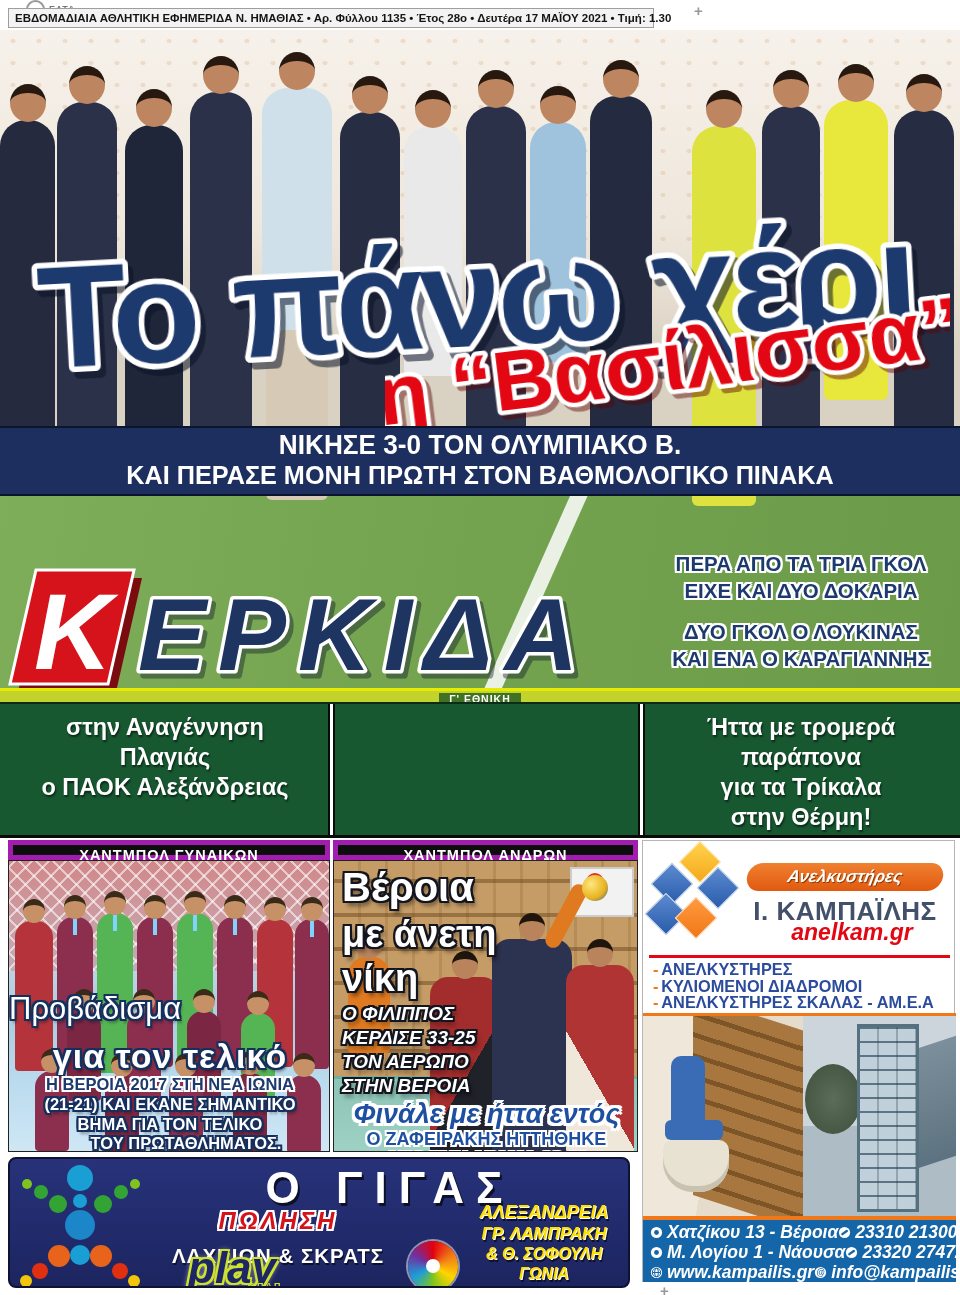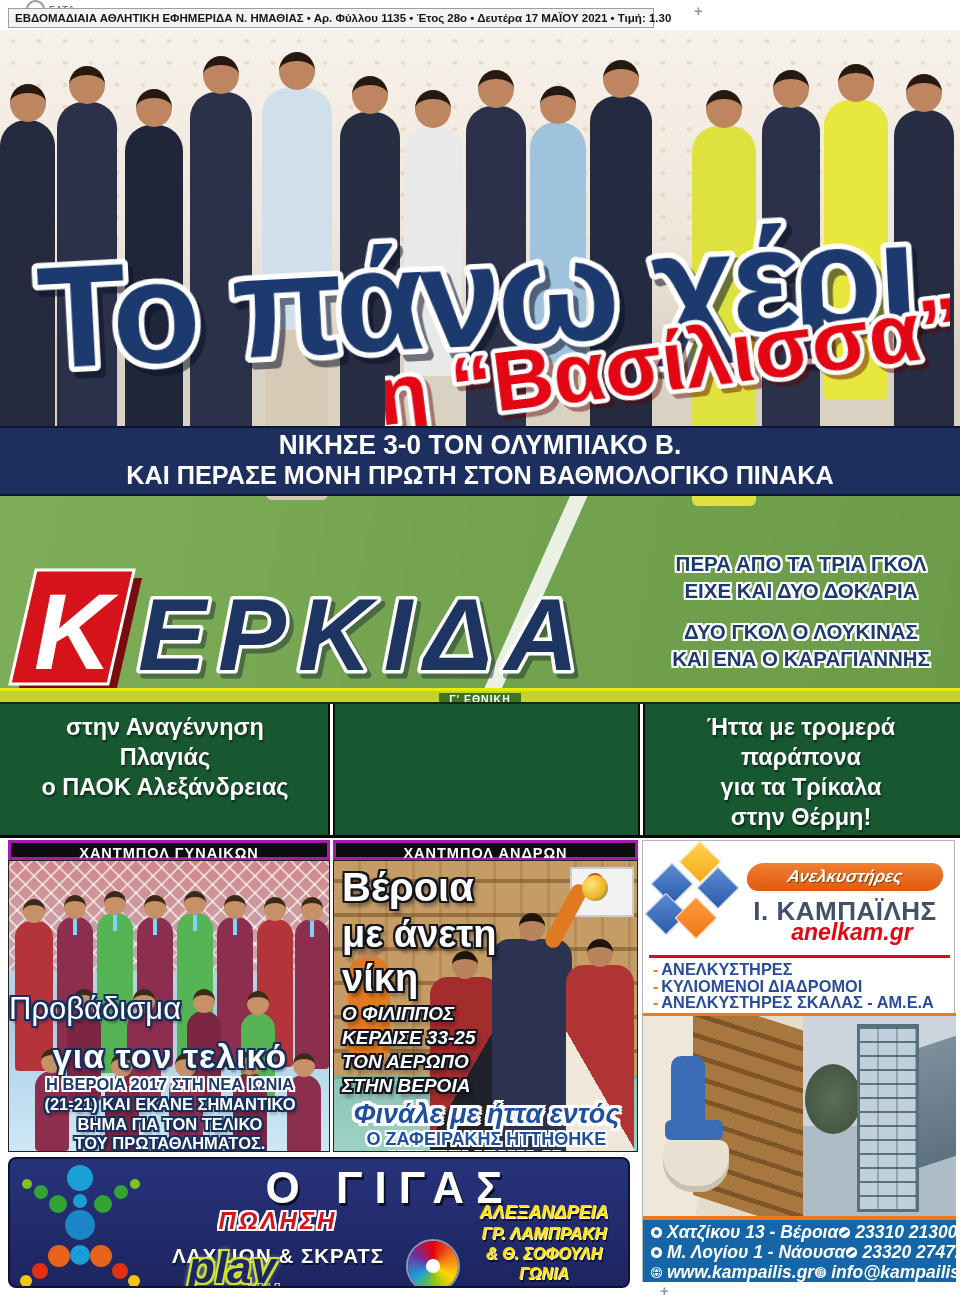--- a/index.html
+++ b/index.html
@@ -49,21 +49,21 @@
   .lime-label{left:0;top:689px;width:960px;text-align:center;}
   .lime-label span{display:inline-block;background:#3f7223;color:#fff;font-size:10.5px;font-weight:bold;
                    padding:0 10px;line-height:13px;letter-spacing:1px;}
   .green-panel{left:0;top:702px;width:960px;height:136px;background:#175831;border-top:2px solid #0c2c17;border-bottom:3px solid #0a0a0a;box-sizing:border-box;}
   .gp-col{position:absolute;top:8px;color:#fff;font-weight:bold;font-size:23.5px;line-height:30px;text-align:center;
           text-shadow:1px 2px 2px rgba(0,0,0,.55);}
   .gp-sep{position:absolute;top:0;width:3px;height:131px;background:#fff;box-shadow:-2px 0 0 #0a0a0a,2px 0 0 #0a0a0a;}
 
   
   .barhead{height:20px;background:#0d0d0d;color:#fff;font-size:14.5px;font-weight:bold;text-align:center;
-           line-height:20px;letter-spacing:1px;border:3px solid #a21caf;box-sizing:border-box;}
+           line-height:20px;letter-spacing:1px;border:5px solid #a21caf;box-sizing:border-box;}
 
   
   .women{left:8px;top:860px;width:322px;height:292px;overflow:hidden;border:1px solid #222;box-sizing:border-box;
          background:linear-gradient(#d9e2e8 0%,#cfdbe4 18%,#a9cde1 55%,#bcdcef 78%,#cfe7f5 100%);}
   .net{left:0;top:0;width:322px;height:110px;
        background:
         repeating-linear-gradient(45deg,rgba(255,255,255,.55) 0 2px,transparent 2px 12px),
         repeating-linear-gradient(-45deg,rgba(255,255,255,.55) 0 2px,transparent 2px 12px),
         linear-gradient(rgba(200,60,60,.55),rgba(200,60,60,.25));}
   .wfig{position:absolute;border-radius:16px 16px 4px 4px;}
@@ -316,21 +316,21 @@
       </div>
     <div class="wfig" style="left:278px;top:214px;width:34px;height:78px;background:#8c2f4e;">
         <div class="head"></div>
       </div>
 
     <div class="abs on2" style="left:0;top:130px;width:322px;text-align:left;color:#fff;font-weight:400;font-size:31px;">Προβάδισμα</div>
     <div class="abs on2" style="left:0;top:176px;width:322px;text-align:center;color:#fff;font-weight:800;font-size:34px;letter-spacing:1px;">για τον τελικό</div>
     <div class="abs ow2" style="left:0;top:214px;width:322px;text-align:center;color:#1d3a6e;font-weight:800;font-size:16.5px;">Η ΒΕΡΟΙΑ 2017 ΣΤΗ ΝΕΑ ΙΩΝΙΑ</div>
     <div class="abs on2" style="left:0;top:234px;width:322px;text-align:center;color:#fff;font-weight:800;font-size:16.5px;">(21-21) ΚΑΙ ΕΚΑΝΕ ΣΗΜΑΝΤΙΚΟ</div>
     <div class="abs on2" style="left:0;top:254px;width:322px;text-align:center;color:#fff;font-weight:800;font-size:16.5px;">ΒΗΜΑ ΓΙΑ ΤΟΝ ΤΕΛΙΚΟ</div>
-    <div class="abs on2" style="left:0;top:273px;width:322px;text-align:center;color:#fff;font-weight:800;font-size:16.5px;">ΤΟΥ ΠΡΩΤΑΘΛΗΜΑΤΟΣ.</div>
+    <div class="abs on2" style="left:0;top:273px;width:322px;text-align:center;color:#fff;font-weight:800;font-size:16.5px;padding-left:16px;">ΤΟΥ ΠΡΩΤΑΘΛΗΜΑΤΟΣ.</div>
   </div>
 
   <div class="abs men">
     <div class="abs men-floor"></div>
     <div class="abs" style="left:236px;top:6px;width:60px;height:46px;background:#f2f2f2;border:2px solid #ccc;"></div>
     <div class="abs" style="left:252px;top:12px;width:18px;height:18px;border-radius:50%;background:#d32;"></div>
     <div class="mfig" style="left:14px;top:96px;width:42px;height:96px;background:#e07a20;">
         <div class="head"></div>
       </div>
     <div class="mfig" style="left:96px;top:116px;width:70px;height:176px;background:linear-gradient(120deg,#a32c2c 55%,#20222a 55%);">

